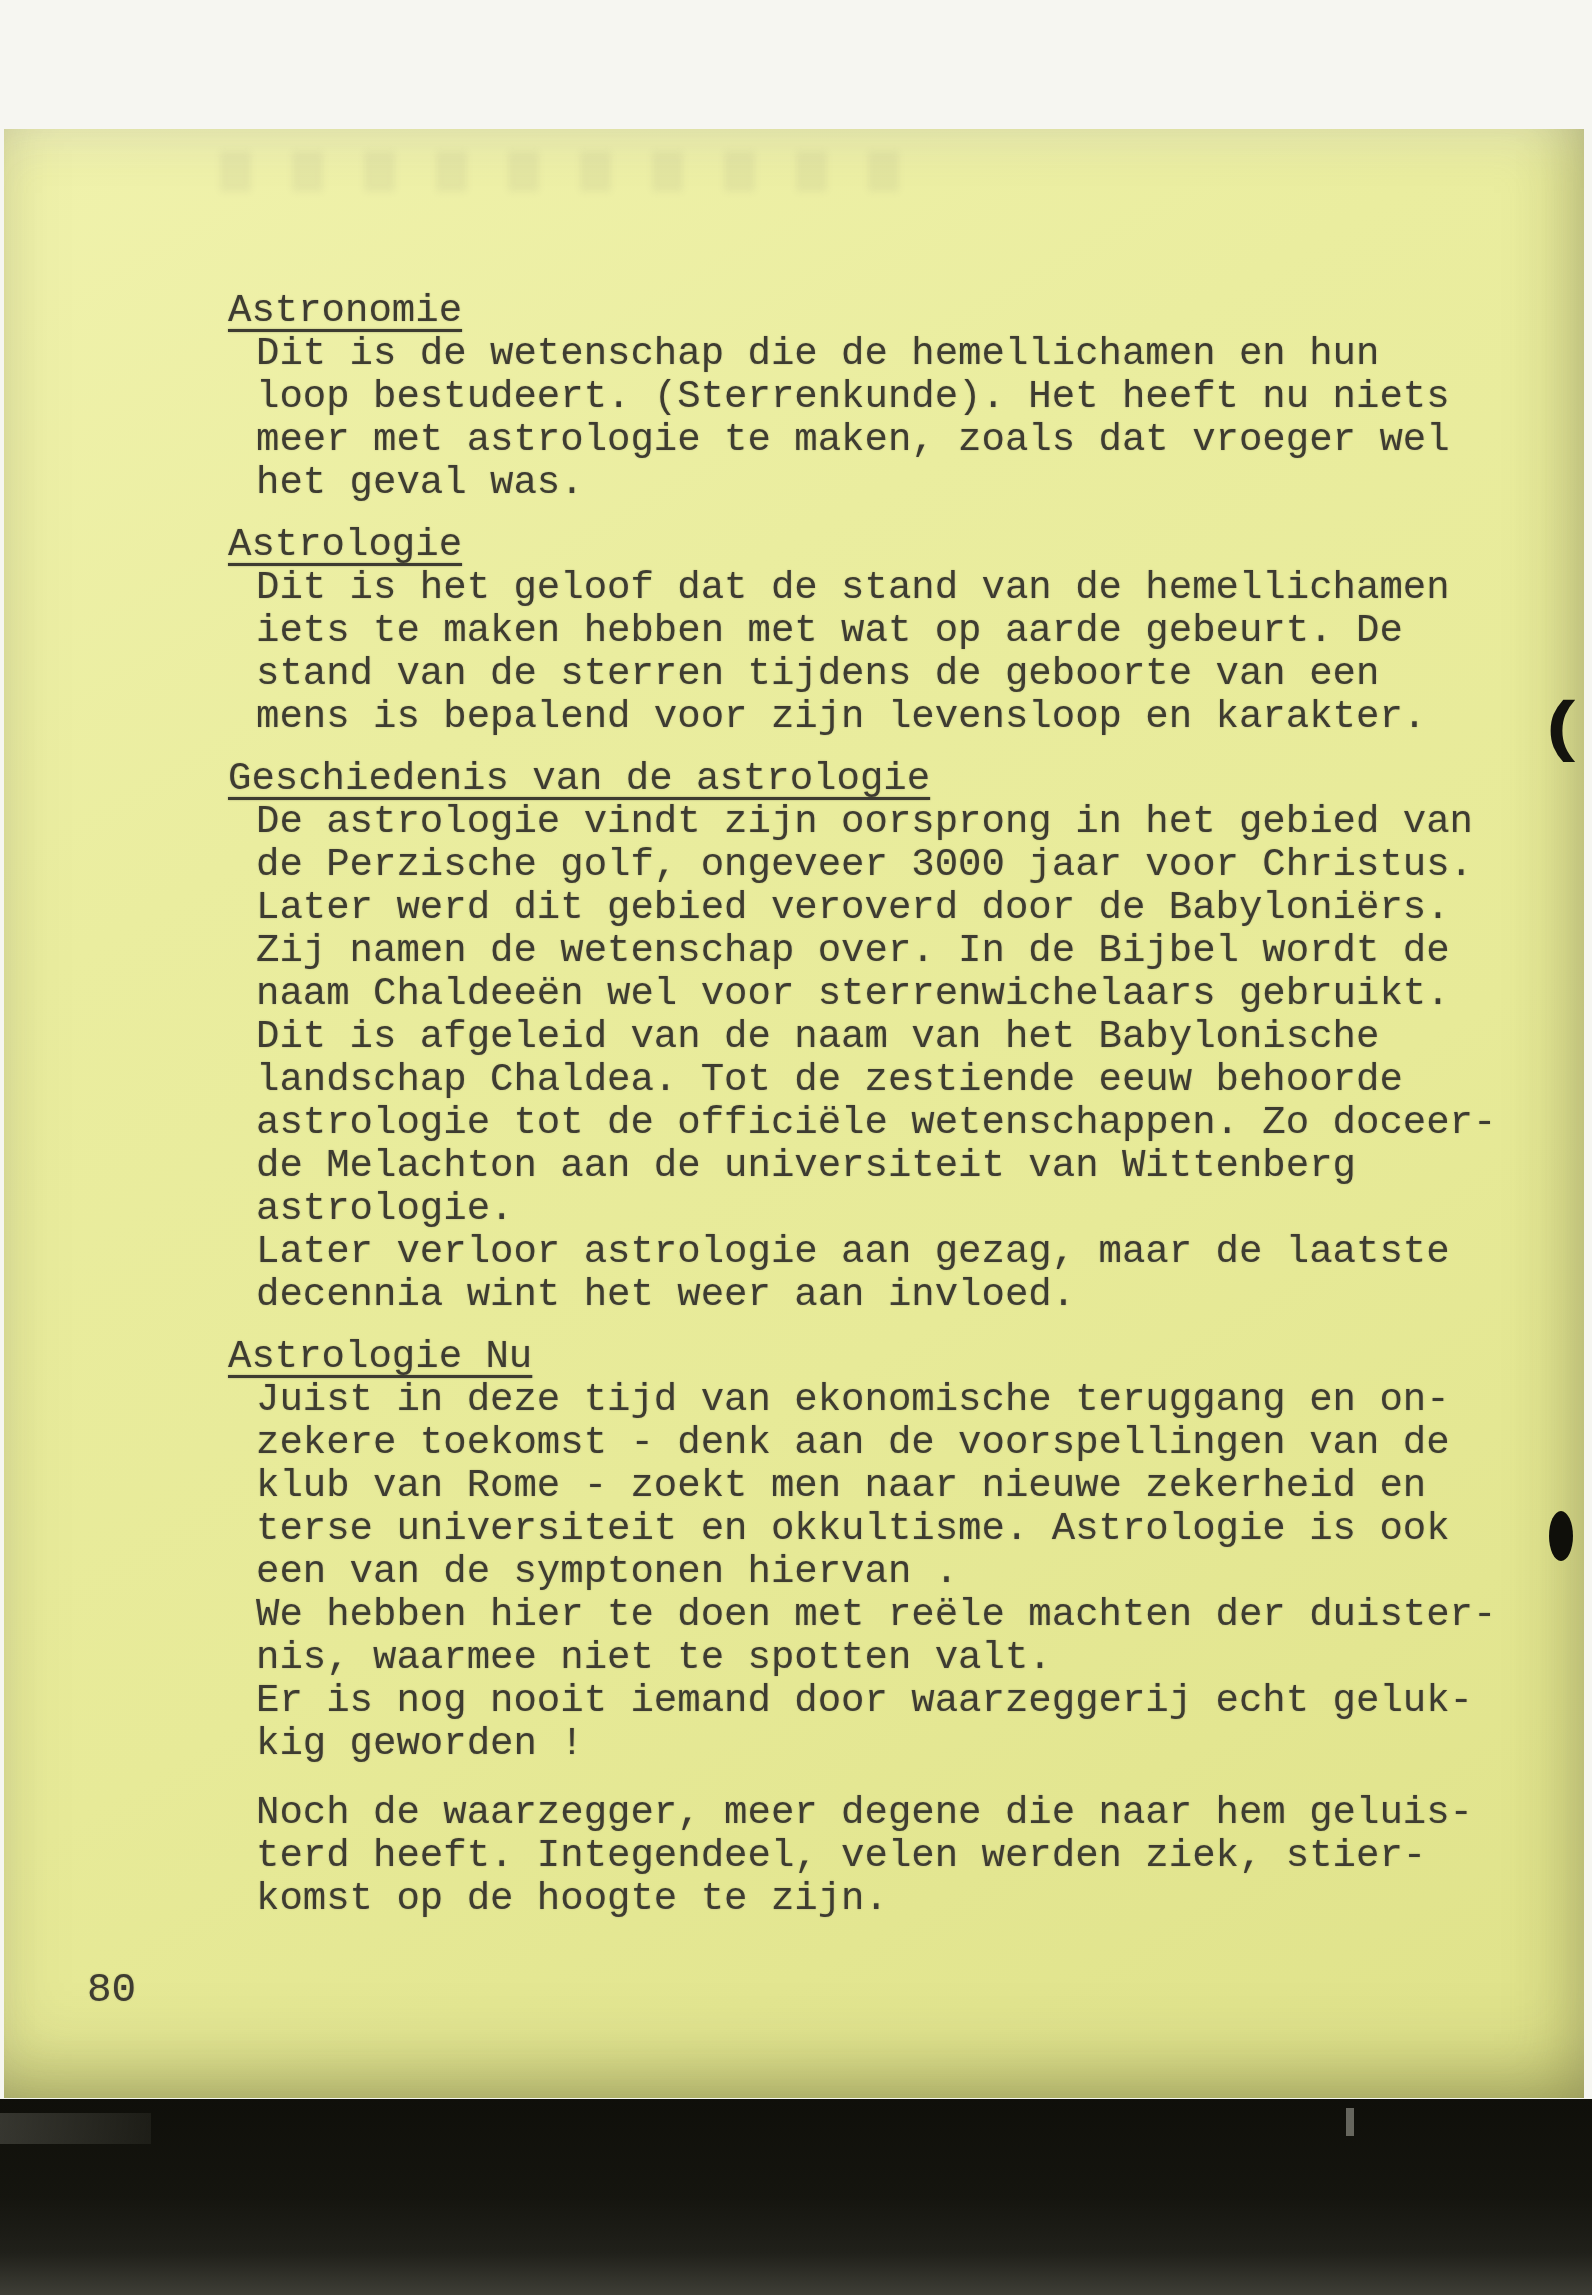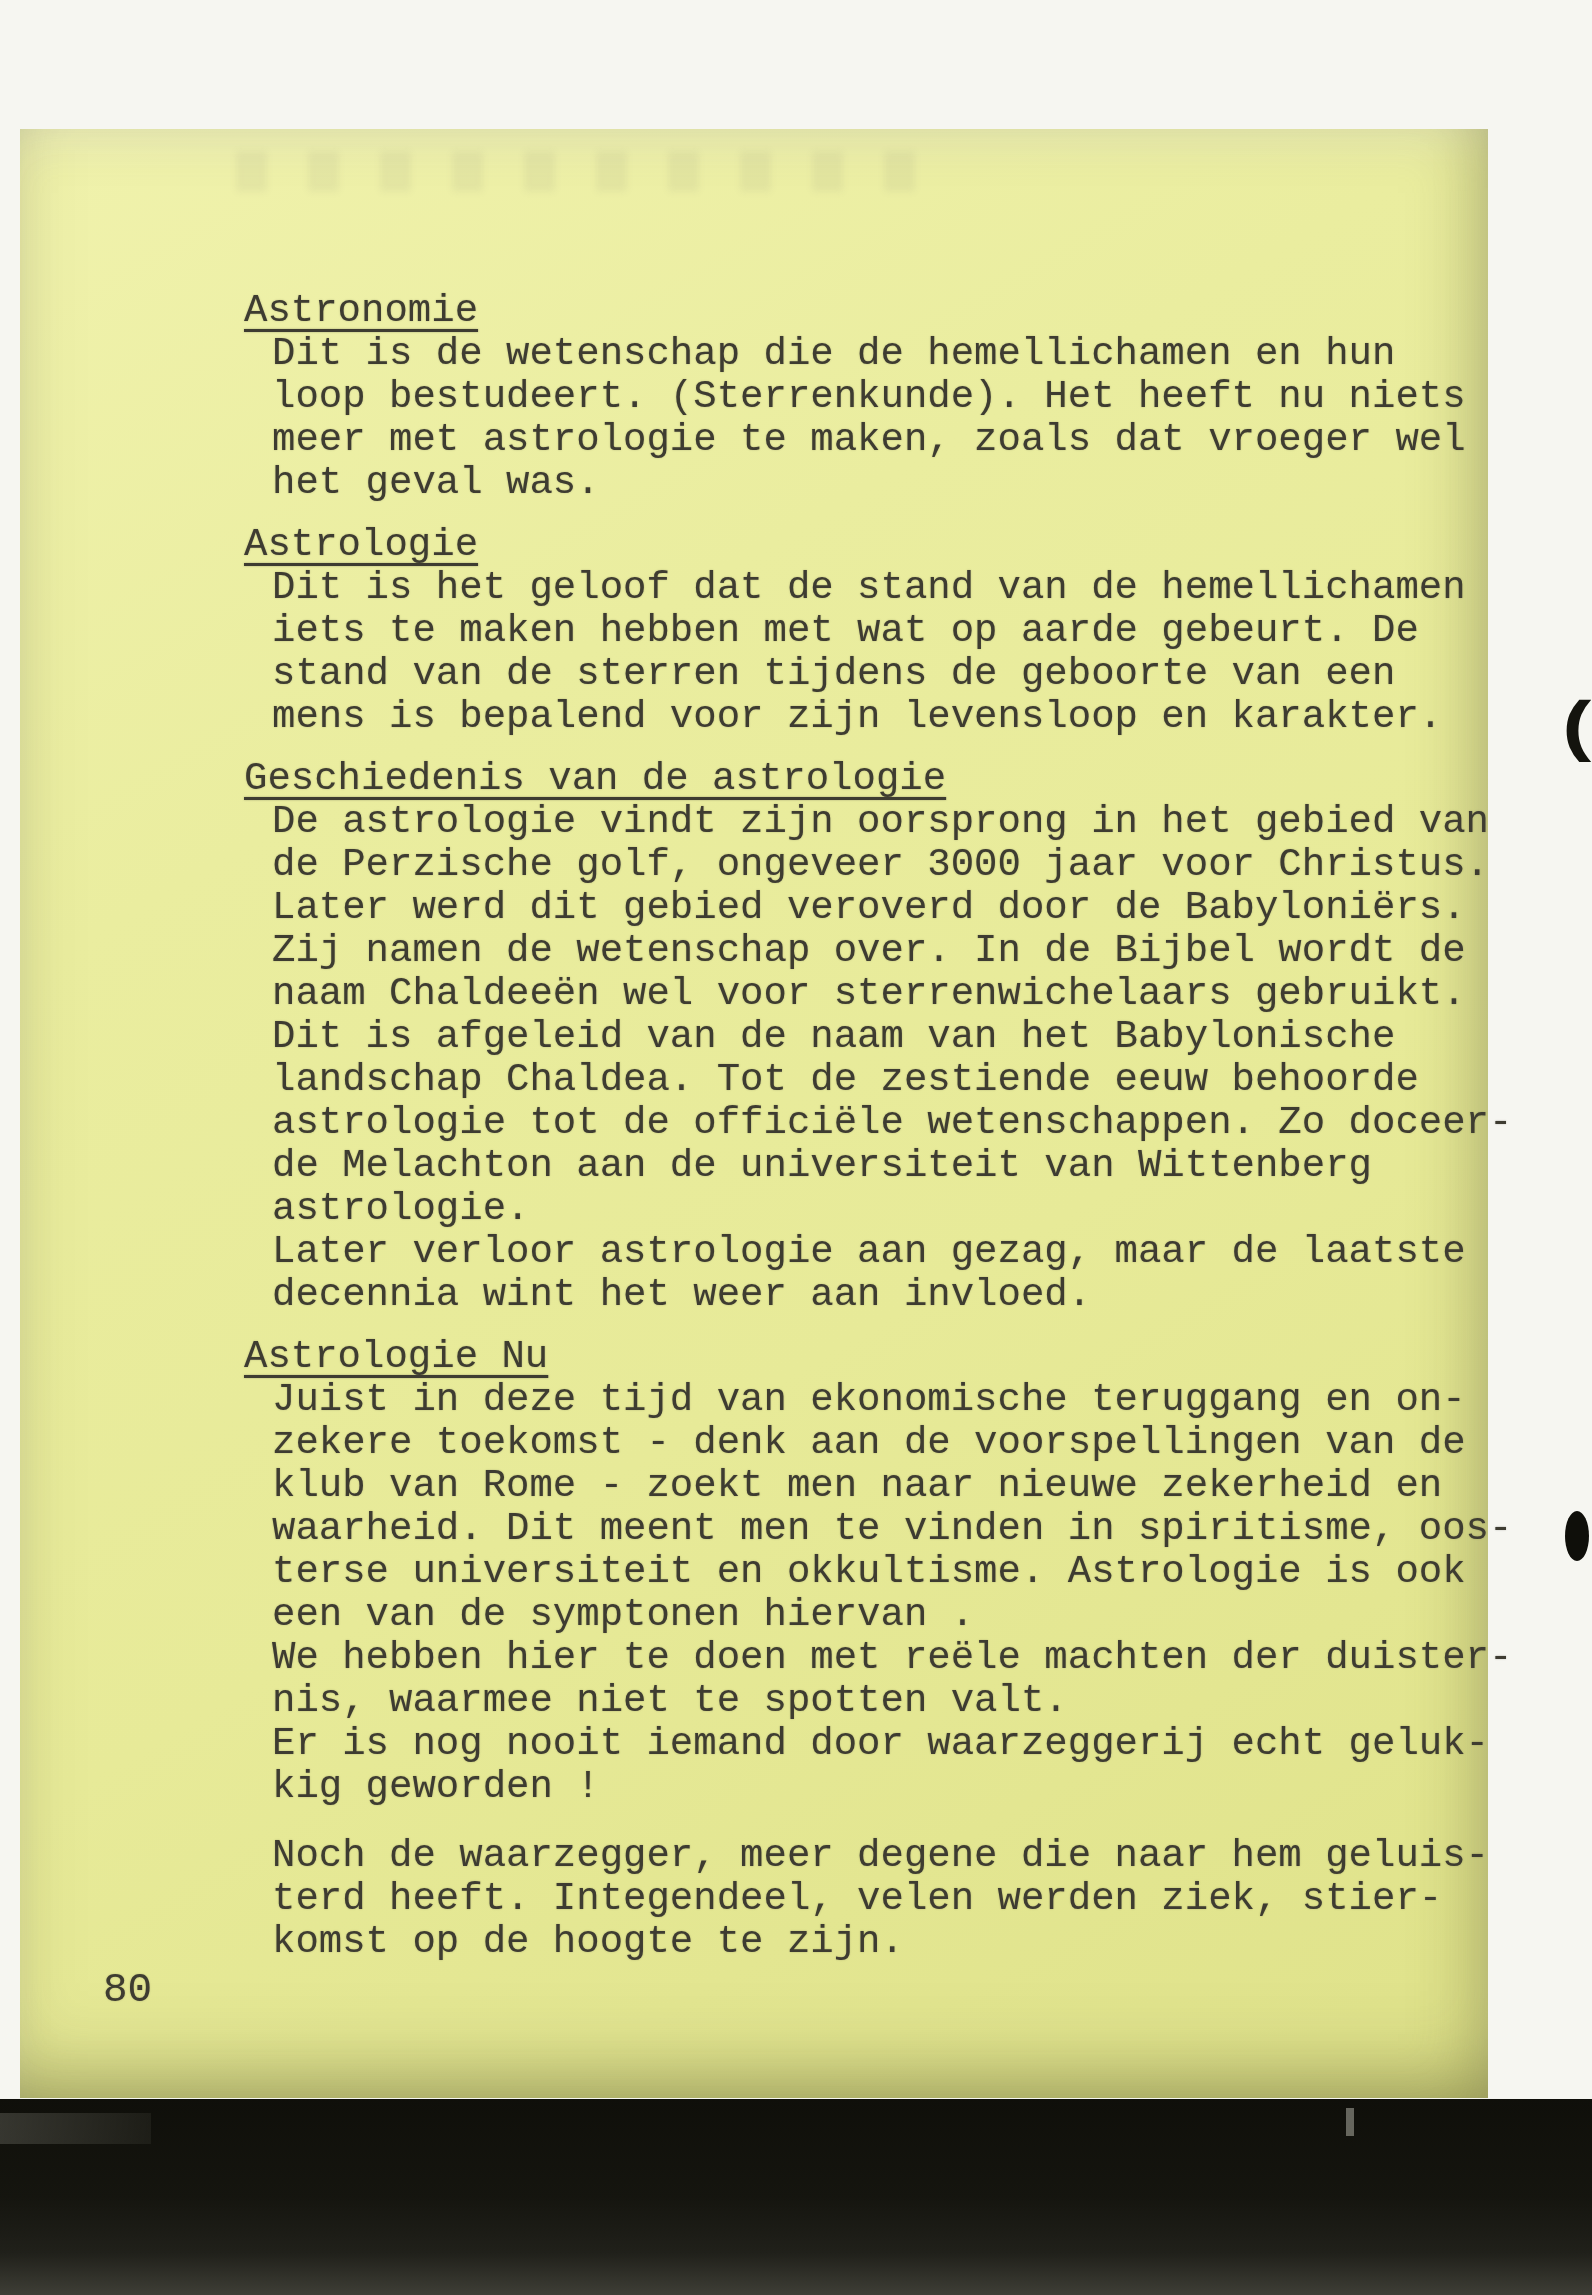--- a/index.html
+++ b/index.html
@@ -8,22 +8,22 @@
     background:#f6f6f1;
     font-family:"Liberation Mono","DejaVu Sans Mono",monospace;
     position:relative;
     overflow:hidden;
   }
   .scan { position:absolute; inset:0; }
 
   
   .paper {
     position:absolute;
-    left:20px; top:129px;
-    width:1468px; height:1969px;
+    left:4px; top:129px;
+    width:1580px; height:1969px;
     background-color:var(--paper,#e9ec9d);
     background-image:linear-gradient(150deg,
       #f0f2ac 0%, #eaed9f 30%, #e7ea98 60%, #dfe28a 100%);
     box-shadow:
       inset -26px 0 69px -19px rgba(110,110,55,.38),
       inset 0 -47px 86px -35px rgba(90,90,45,.5),
       inset 0 26px 52px -26px rgba(255,255,255,.45);
   }
 
   
@@ -141,21 +141,20 @@
           <div class="line">de Melachton aan de universiteit van Wittenberg</div>
           <div class="line">astrologie.</div>
           <div class="line">Later verloor astrologie aan gezag, maar de laatste</div>
           <div class="line">decennia wint het weer aan invloed.</div>
         </section>
         <section class="doc-section">
           <div class="heading">Astrologie Nu</div>
           <div class="line">Juist in deze tijd van ekonomische teruggang en on-</div>
           <div class="line">zekere toekomst - denk aan de voorspellingen van de</div>
           <div class="line">klub van Rome - zoekt men naar nieuwe zekerheid en</div>
-          <div class="line">waarheid. Dit meent men te vinden in spiritisme, oos-</div>
           <div class="line">terse universiteit en okkultisme. Astrologie is ook</div>
           <div class="line">een van de symptonen hiervan .</div>
           <div class="line">We hebben hier te doen met reële machten der duister-</div>
           <div class="line">nis, waarmee niet te spotten valt.</div>
           <div class="line">Er is nog nooit iemand door waarzeggerij echt geluk-</div>
           <div class="line">kig geworden !</div>
         </section>
         <section class="doc-section continuation">
           <div class="line">Noch de waarzegger, meer degene die naar hem geluis-</div>
           <div class="line">terd heeft. Integendeel, velen werden ziek, stier-</div>

